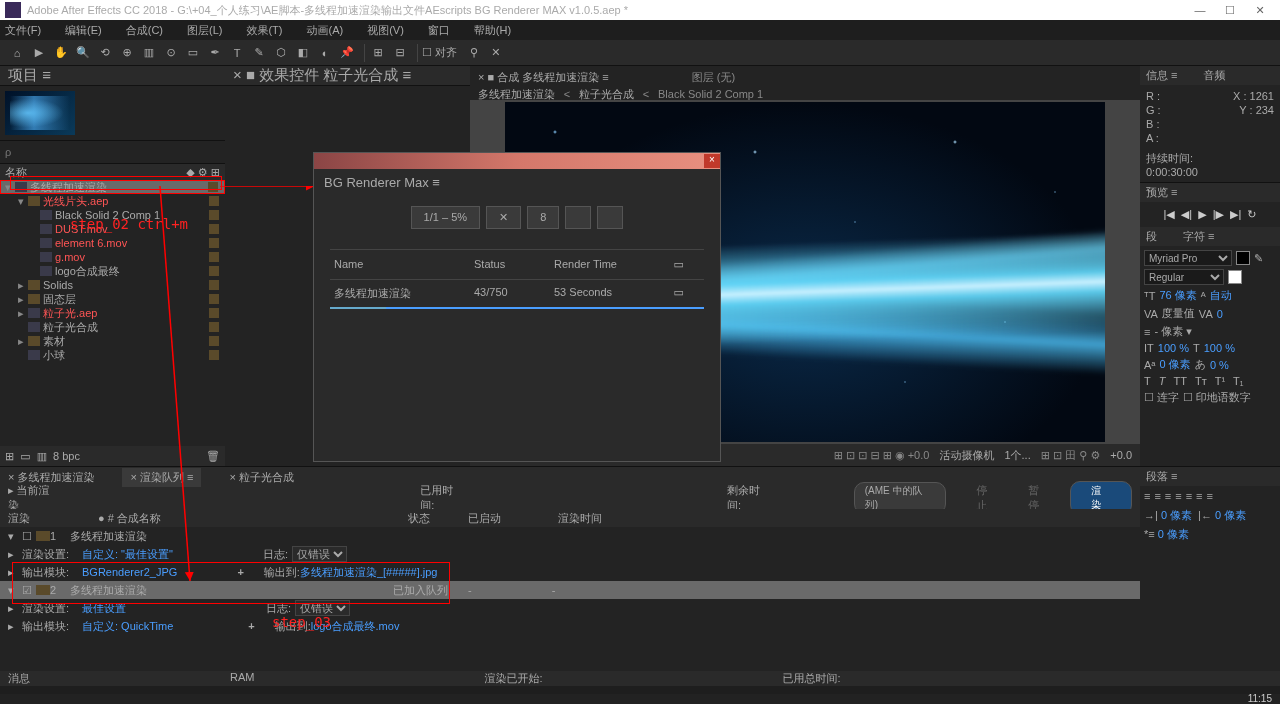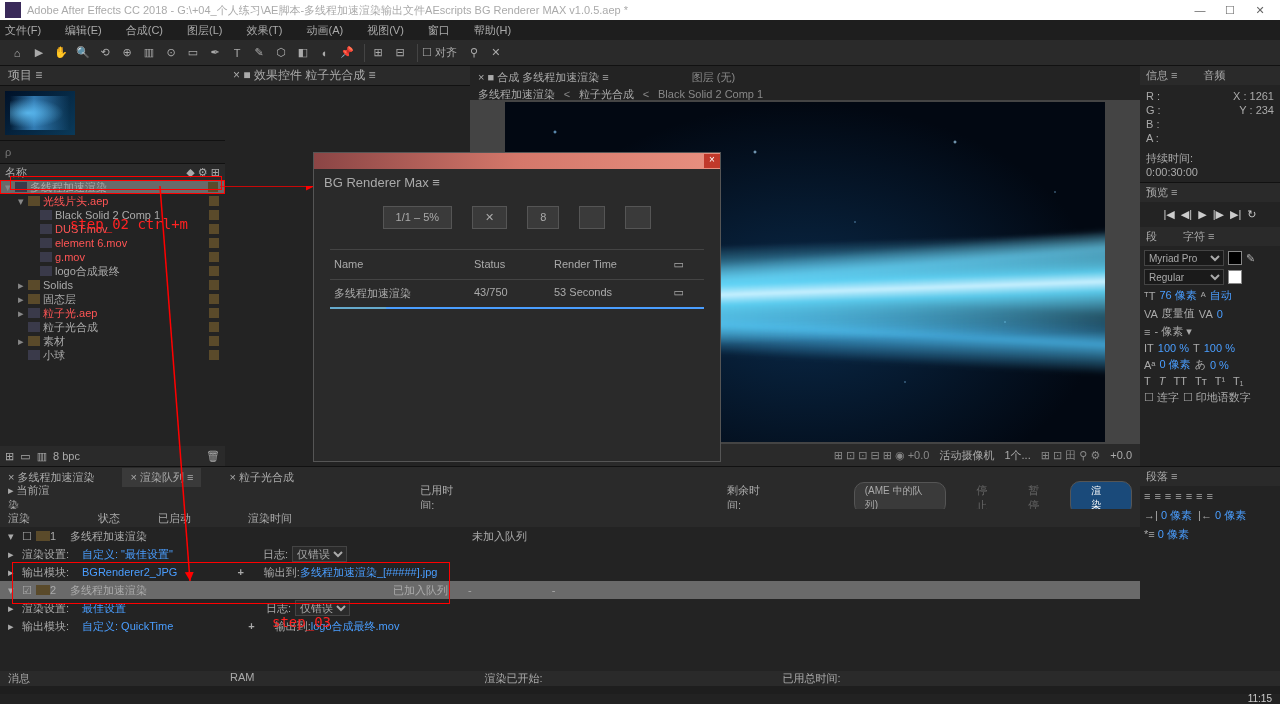--- a/index.html
+++ b/index.html
@@ -10,21 +10,21 @@
 .menubar{background:#1e1e1e;height:20px;display:flex;align-items:center;padding:0 5px;gap:24px}
 .menubar span{color:#aaa;font-size:11px;cursor:pointer}
 .toolbar{background:#2a2a2a;height:26px;display:flex;align-items:center;padding:0 8px;border-bottom:1px solid #111}
 .toolbar .tool{width:18px;height:18px;margin-right:4px;display:flex;align-items:center;justify-content:center;color:#aaa;cursor:pointer}
 .toolbar .sep{width:1px;height:18px;background:#444;margin:0 4px}
 .toolbar .right{margin-left:auto;display:flex;gap:20px;align-items:center}
 .toolbar .right span{color:#888;cursor:pointer}
 .toolbar .right .active{color:#4a9eff}
 .main{display:flex;height:400px}
 .panel-tab{background:#2a2a2a;height:20px;display:flex;align-items:center;padding:0 8px;border-bottom:1px solid #111}
-.panel-tab span{color:#aaa;font-size:12px}
+.panel-tab span{color:#aaa;font-size:15px}
 .project{width:225px;background:#232323;display:flex;flex-direction:column}
 .proj-header{height:54px;display:flex;padding:5px}
 .proj-thumb{width:70px;height:44px;background:linear-gradient(135deg,#001128,#0a3a5a);position:relative}
 .proj-thumb::after{content:"";position:absolute;inset:5px;background:radial-gradient(ellipse at 30% 50%,rgba(100,200,255,0.8),transparent 60%),linear-gradient(to right,transparent,rgba(80,180,255,0.6) 40%,transparent)}
 .proj-info{padding-left:8px;font-size:10px;color:#aaa;line-height:13px}
 .proj-info .arrow{color:#aaa;margin-right:4px}
 .proj-search{height:24px;display:flex;align-items:center;padding:0 5px;border-top:1px solid #111;border-bottom:1px solid #111}
 .proj-search input{background:transparent;border:none;color:#aaa;width:140px}
 .proj-cols{height:16px;display:flex;align-items:center;padding:0 5px;background:#2a2a2a}
 .tree{flex:1;overflow:hidden}
@@ -81,21 +81,21 @@
 .rq-row{display:flex;align-items:center;height:18px;padding:0 8px;font-size:10px}
 .rq-row .col1{width:90px}.rq-row .col2{width:310px}.rq-row .col3{width:60px}.rq-row .col4{width:90px}.rq-row .col5{width:140px}
 .rq-link{color:#4a9eff;cursor:pointer}
 .rq-button{background:#3a3a3a;border:1px solid #555;border-radius:10px;padding:1px 10px;font-size:10px;cursor:pointer}
 .rq-button.primary{background:#1a4a7a;color:#fff}
 .rq-item-sel{background:#6a6a6a}
 .dialog{position:absolute;left:313px;top:152px;width:408px;height:310px;background:#2a2a2a;border:1px solid #555;z-index:100}
 .dialog-title{height:16px;background:linear-gradient(to right,#8b4545,#d4776a,#e89080);display:flex;align-items:center;justify-content:flex-end}
 .dialog-title .close{width:16px;height:14px;background:#c0392b;color:#fff;text-align:center;line-height:12px;cursor:pointer;font-size:10px}
 .dialog-name{padding:6px 10px;font-size:13px;color:#aaa}
-.dialog-controls{display:flex;gap:20px;justify-content:center;padding:10px}
+.dialog-controls{display:flex;gap:6px;justify-content:center;padding:10px}
 .dialog-controls .btn{background:#3a3a3a;border:1px solid #555;padding:4px 12px;cursor:pointer;font-size:11px}
 .dialog-table{margin:10px 16px;border-top:1px solid #444}
 .dialog-th{display:flex;padding:8px 4px;border-bottom:1px solid #444}
 .dialog-tr{display:flex;padding:6px 4px;border-bottom:2px solid #4a9eff;position:relative}
 .dialog-tr::after{content:"";position:absolute;bottom:-2px;left:0;width:15%;height:2px;background:#6ac}
 .dc1{width:140px}.dc2{width:80px}.dc3{width:100px}.dc4{width:30px;text-align:right}
 .taskbar{position:absolute;bottom:0;left:0;right:0;height:10px;background:#222}
 .para-panel{width:140px;background:#232323}
 svg.arrow{position:absolute;z-index:48;pointer-events:none}
 </style>
@@ -321,21 +321,21 @@
       <span>|▶</span>
       <span>▶|</span>
       <span>↻</span>
     </div>
     <div class="rp-tabs">
       <span>段</span>
       <span>字符 ≡</span>
     </div>
     <div class="char-panel">
       <div class="char-row">
-          <select style="width:80px"><option>Myriad Pro</option></select>
+          <select style="width:88px"><option>Myriad Pro</option></select>
           <span style="width:14px;height:14px;background:#000;border:1px solid #888"></span>
           <span>✎</span>
         </div>
       <div class="char-row">
           <select style="width:80px"><option>Regular</option></select>
           <span style="width:14px;height:14px;background:#fff;border:1px solid #888"></span>
         </div>
       <div class="char-row">
           <span>ᵀT</span>
           <span style="color:#4a9eff">76 像素</span>
@@ -392,32 +392,32 @@
         <span>▸ 当前渲染</span>
         <span style="margin-left:360px">已用时间:</span>
         <span style="margin-left:260px">剩余时间:</span>
         <span class="rq-button" style="margin-left:80px">(AME 中的队列)</span>
         <span style="margin-left:30px;color:#666">停止</span>
         <span style="margin-left:30px;color:#666">暂停</span>
         <span class="rq-button primary" style="margin-left:20px;padding:2px 20px">渲染</span>
       </div>
       <div class="rq-row" style="background:#2a2a2a">
         <span class="col1">渲染</span>
+        <span class="col2">● # 合成名称</span>
         <span class="col3">状态</span>
         <span class="col4">已启动</span>
         <span class="col5">渲染时间</span>
       </div>
 
       <div class="rq-row">
         <span style="width:14px">▾</span>
         <span style="width:14px">☐</span>
         <span style="width:14px;background:#5a4a2a;height:10px"></span>
         <span style="width:20px">1</span>
         <span>多线程加速渲染</span>
-        <span style="margin-left:auto;width:660px">未加入队列</span>
       </div>
       <div class="rq-row">
         <span style="width:14px">▸</span>
         <span style="width:60px">渲染设置:</span>
         <span class="rq-link">自定义: "最佳设置"</span>
         <span style="margin-left:90px">日志:</span>
         <select style="background:#2a2a2a;border:1px solid #444;margin-left:4px"><option>仅错误</option></select>
       </div>
       <div class="rq-row">
         <span style="width:14px">▸</span>

